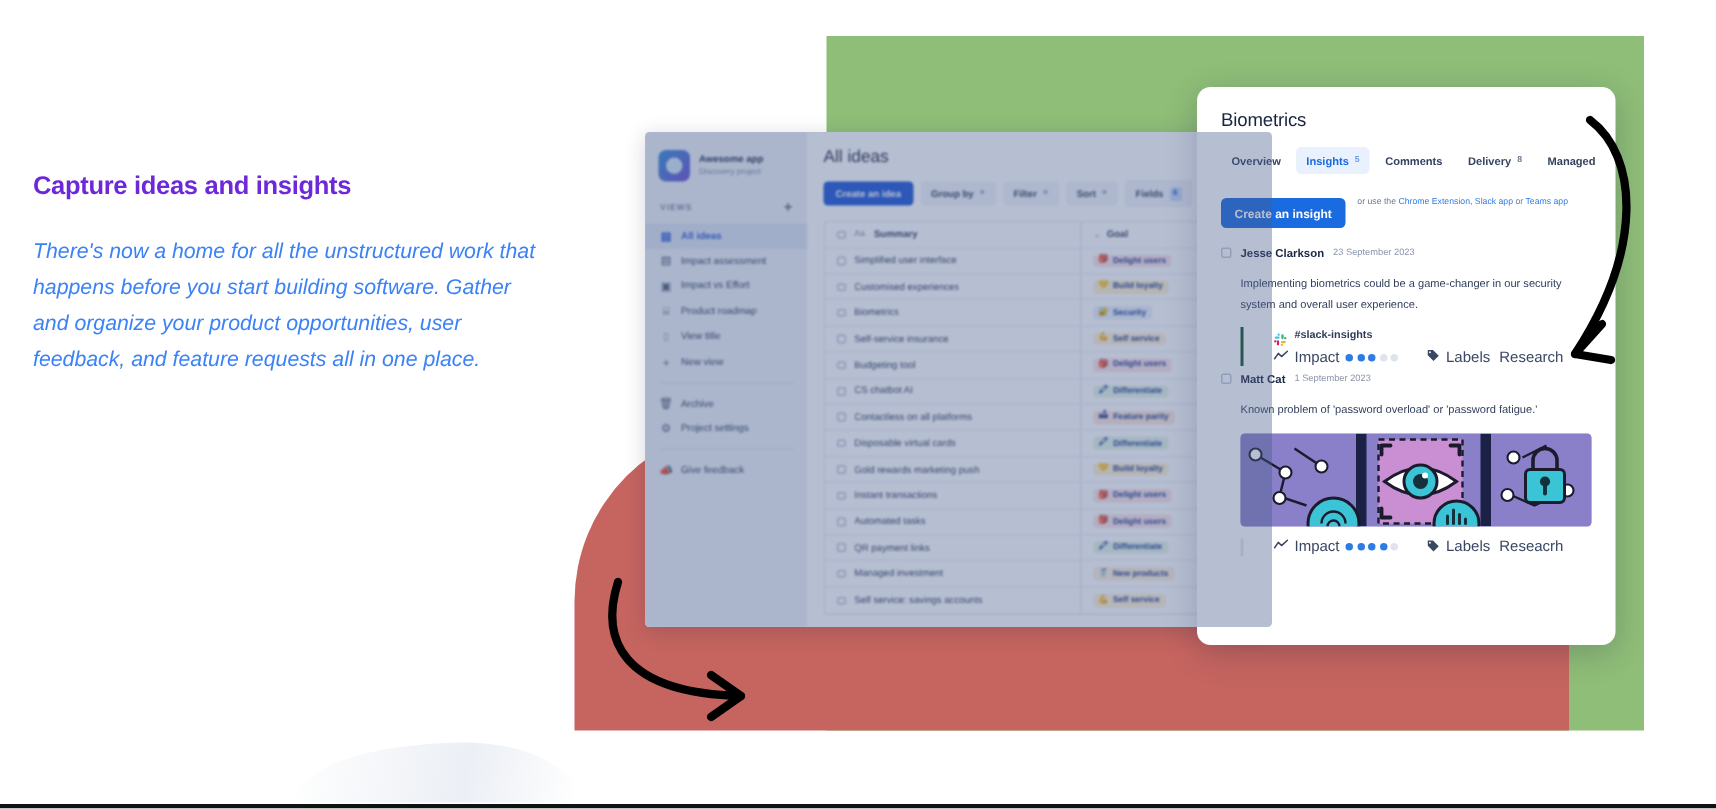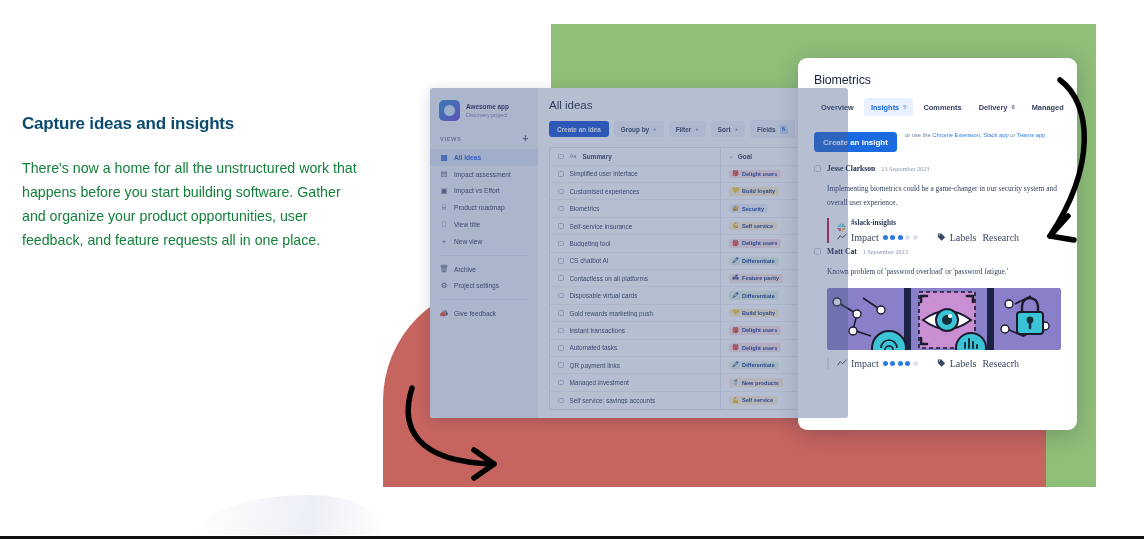--- a/index.html
+++ b/index.html
@@ -7,25 +7,25 @@
     width: 1144px; height: 539px;
     background: #ffffff;
     font-family: "Liberation Sans", sans-serif;
     overflow: hidden;
   }
   #stage { position: relative; width: 1144px; height: 539px; background:#fff; }
 
   
   .copy { position:absolute; left:22px; top:114px; width:340px; }
   .copy h1 {
-    font-size: 17px; font-weight: 700; color:#0c4a6e;
+    font-size: 17px; font-weight: 700; color:#6d28d9;
     letter-spacing:-0.2px; margin-bottom: 22px;
   }
   .copy p {
-    font-size: 14.2px; line-height: 24px; color:#15803d; font-weight:400;
+    font-size: 14.2px; line-height: 24px; color:#3b82f6; font-weight:400;font-style:italic;
   }
 
   
   .shape-green {
     position:absolute; left:551px; top:24px;
     width:545px; height:463px; background:#8FBE78;
   }
   .shape-red {
     position:absolute; left:383px; top:283px;
     width:663px; height:204px; background:#C66560;
@@ -146,29 +146,29 @@
   .tab.sel .tab-badge { color:#6e9de0; }
 
   .insight-cta { display:flex; align-items:flex-start; gap:8px; margin-bottom:12px; }
   .cta-btn {
     background:#1B6BE0; color:#fff; font-size:8px; font-weight:700;
     padding:5.5px 9px; border-radius:3.5px; white-space:nowrap;
   }
   .cta-hint { font-size:5.8px; color:#6b7894; white-space:nowrap; }
   .cta-hint a { color:#2F7BE4; text-decoration:none; }
 
-  .insight { margin-bottom:2px;font-family:Liberation Serif, serif; }
+  .insight { margin-bottom:2px; }
   .ins-head { display:flex; align-items:center; gap:6px; margin-bottom:9px; }
   .ins-chk { width:7px; height:7px; border:1px solid #C2CBDB; border-radius:1.5px; flex:none; }
   .ins-name { font-size:7.6px; font-weight:700; color:#1b2743; }
   .ins-date { font-size:6.2px; color:#8b95ab; }
   .ins-body { font-size:7.4px; line-height:13.5px; color:#33405c; padding-left:13px; margin-bottom:9px; }
 
   .quote { padding-left:13px; }
-  .quote-inner { border-left:2px solid #be185d; padding-left:8px; }
+  .quote-inner { border-left:2px solid #14532d; padding-left:20px; }
   .quote-src { display:flex; align-items:center; gap:5px; margin-bottom:5px; }
   .slack-ic { width:9px; height:9px; flex:none; }
   .quote-chan { font-size:7.2px; font-weight:700; color:#2d3b59; }
   .quote-txt { font-size:7.3px; line-height:12.5px; color:#33405c; margin-bottom:8px; }
 
   .meta { display:flex; align-items:center; gap:6px; font-size:10px; color:#3a4763; }
   .meta .grp { display:flex; align-items:center; gap:4px; }
   .meta .lbl { font-weight:500; }
   .dots { display:flex; gap:2.5px; align-items:center; }
   .dot { width:5px; height:5px; border-radius:50%; background:#2F7BE4; }

